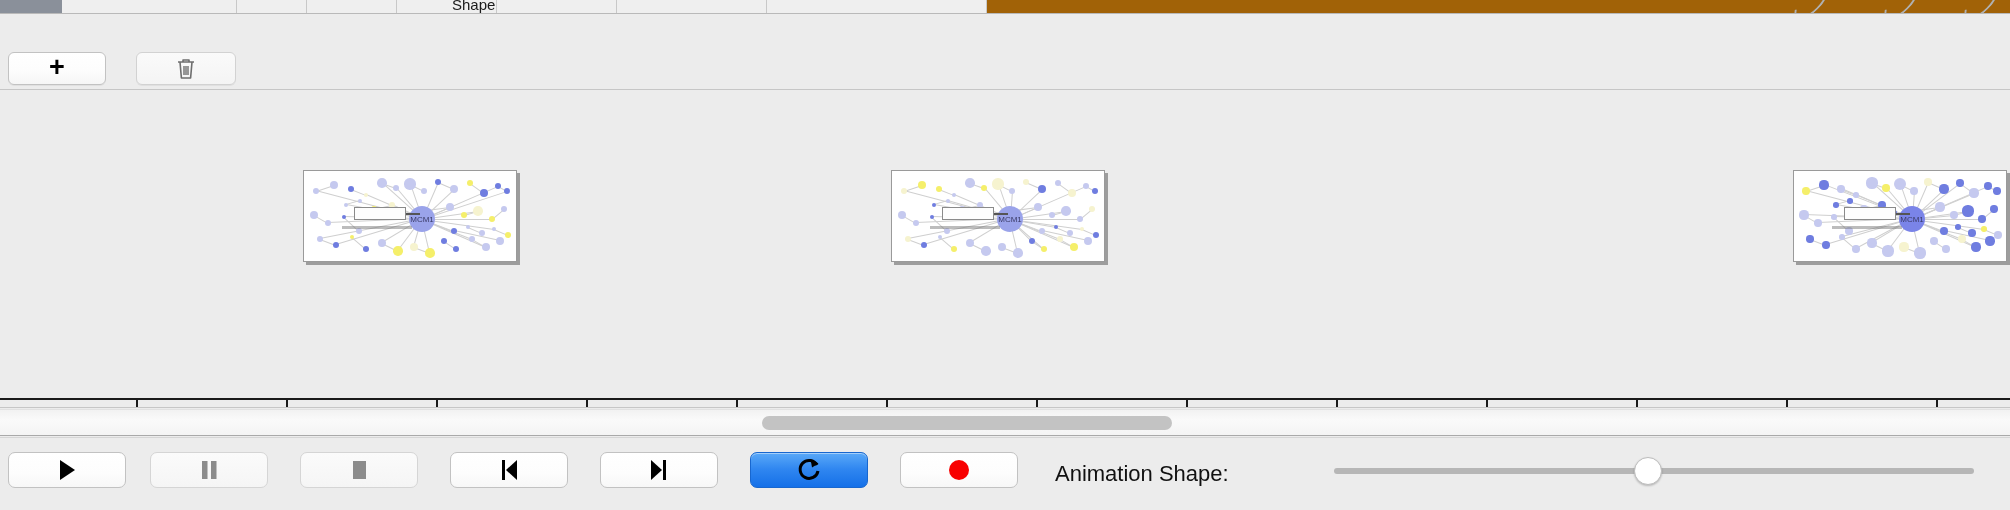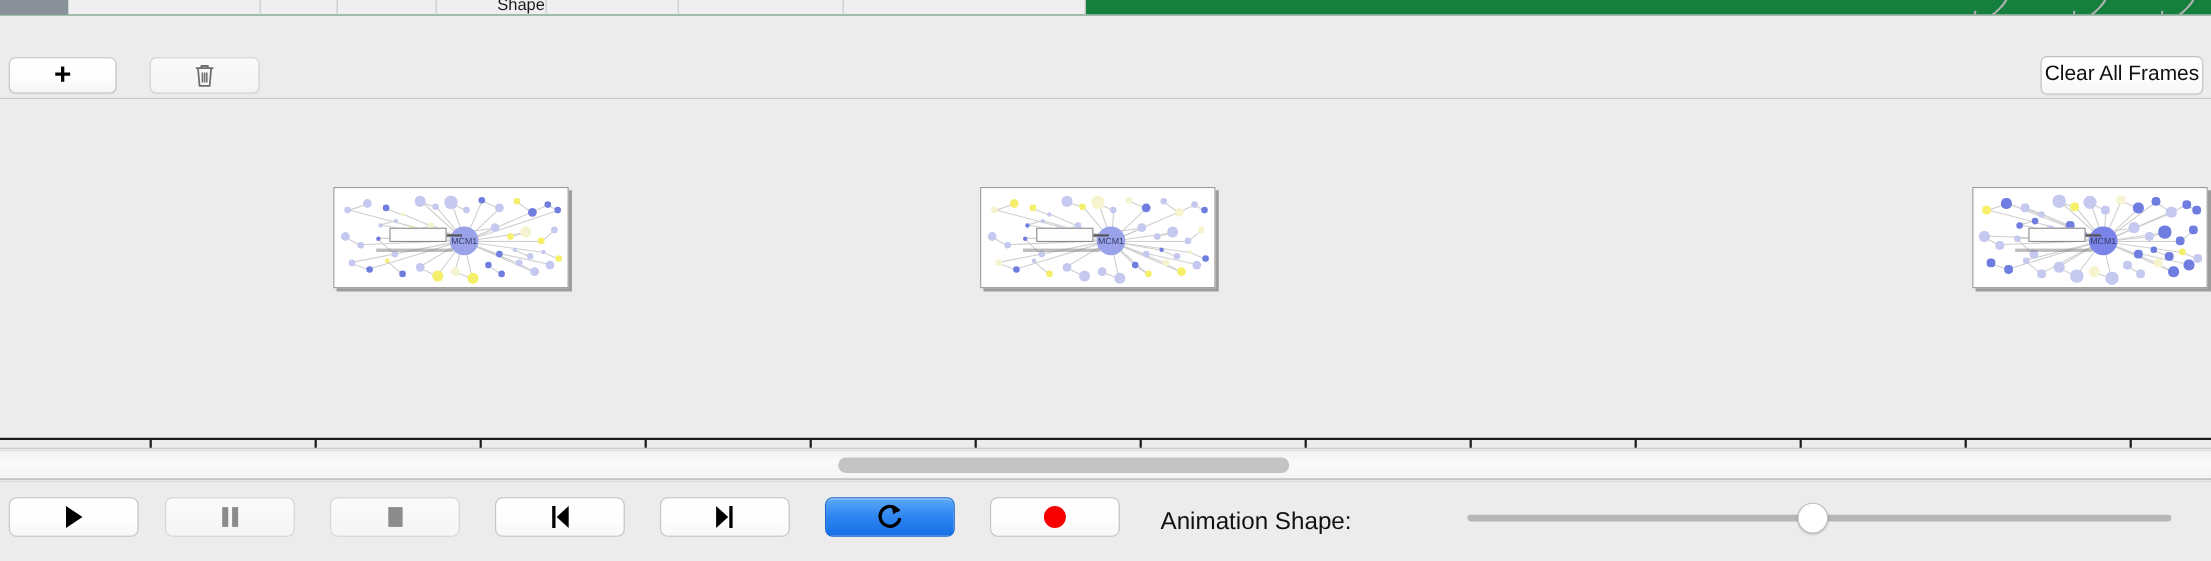--- a/index.html
+++ b/index.html
@@ -8,21 +8,21 @@
     overflow: hidden;
     background: #ececec;
     font-family: "Liberation Sans", sans-serif;
   }
 
   #app { position: relative; width: 2010px; height: 510px; }
 
   
   .bg-window {
     position: absolute; left: 0; top: 0; width: 2010px; height: 14px;
-    background: #15803d;
+    background: #a16207;
     border-bottom: 1px solid #b9b9b9;
     overflow: hidden;
   }
   .bg-window .bg-seg {
     position: absolute; top: 0; height: 14px;
     background: #efefef; border-right: 1px solid #c8c8c8;
   }
   .bg-window .bg-dark {
     position: absolute; left: 0; top: 0; width: 62px; height: 14px;
     background: #8a909a;
@@ -196,21 +196,20 @@
   <div class="toolbar">
     <div class="btn" id="add-frame-button">
       <span class="plus-icon">+</span>
     </div>
     <div class="btn dim" id="delete-frame-button">
       <svg width="22" height="24" viewBox="0 0 22 24">
         <path d="M3 5 h16 M8 5 v-2 h6 v2 M5 5 l1.4 16 h9.2 L17 5" stroke="#6e6e6e" stroke-width="1.6" fill="none" stroke-linejoin="round"></path>
         <path d="M9 9 v9 M11 9 v9 M13 9 v9" stroke="#6e6e6e" stroke-width="1.4"></path>
       </svg>
     </div>
-    <div class="btn" id="clear-all-frames-button">Clear All Frames</div>
   </div>
 
   <div class="timeline-panel">
 
     <div id="frames-host">
         <div class="frame" style="left: 303px; top: 80px;">
           <div class="net">
             <div class="ed" style="left: 118px; top: 48px; width: 109.636px; transform: rotate(-165.203deg);"></div>
             <div class="ed" style="left: 118px; top: 48px; width: 60.9262px; transform: rotate(-156.801deg);"></div>
             <div class="ed" style="left: 118px; top: 48px; width: 53.8145px; transform: rotate(-138.013deg);"></div>

